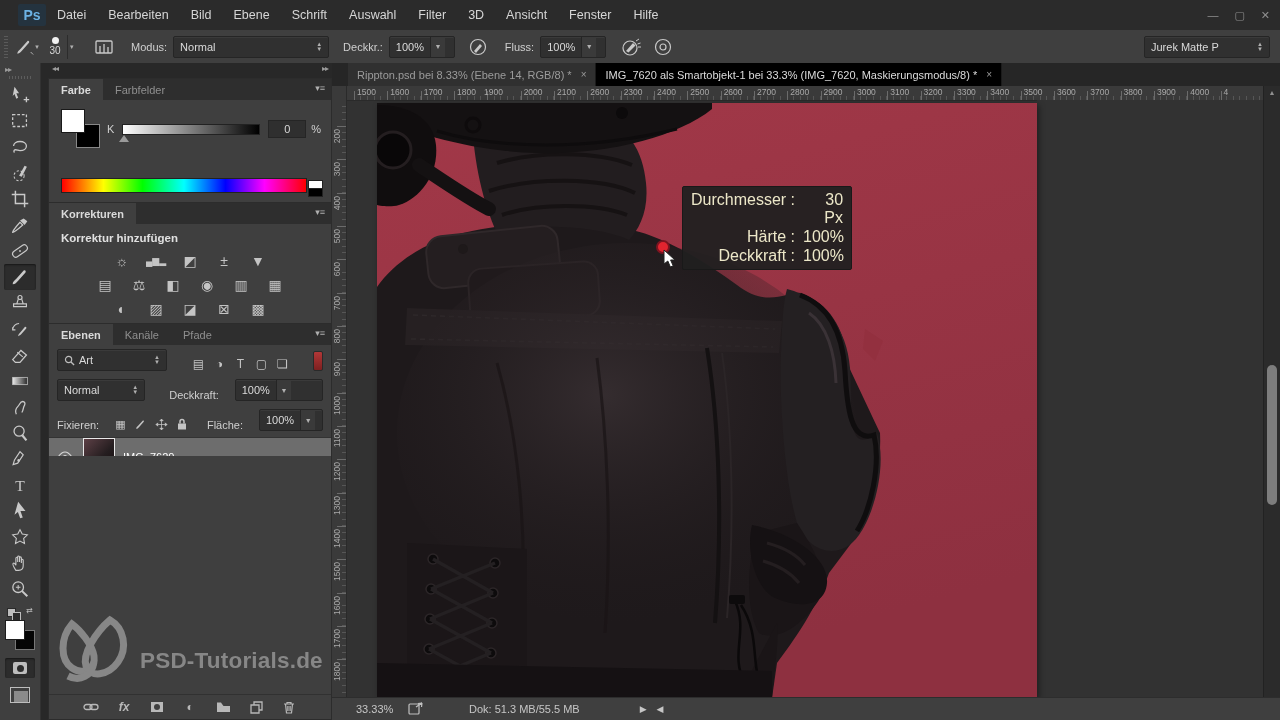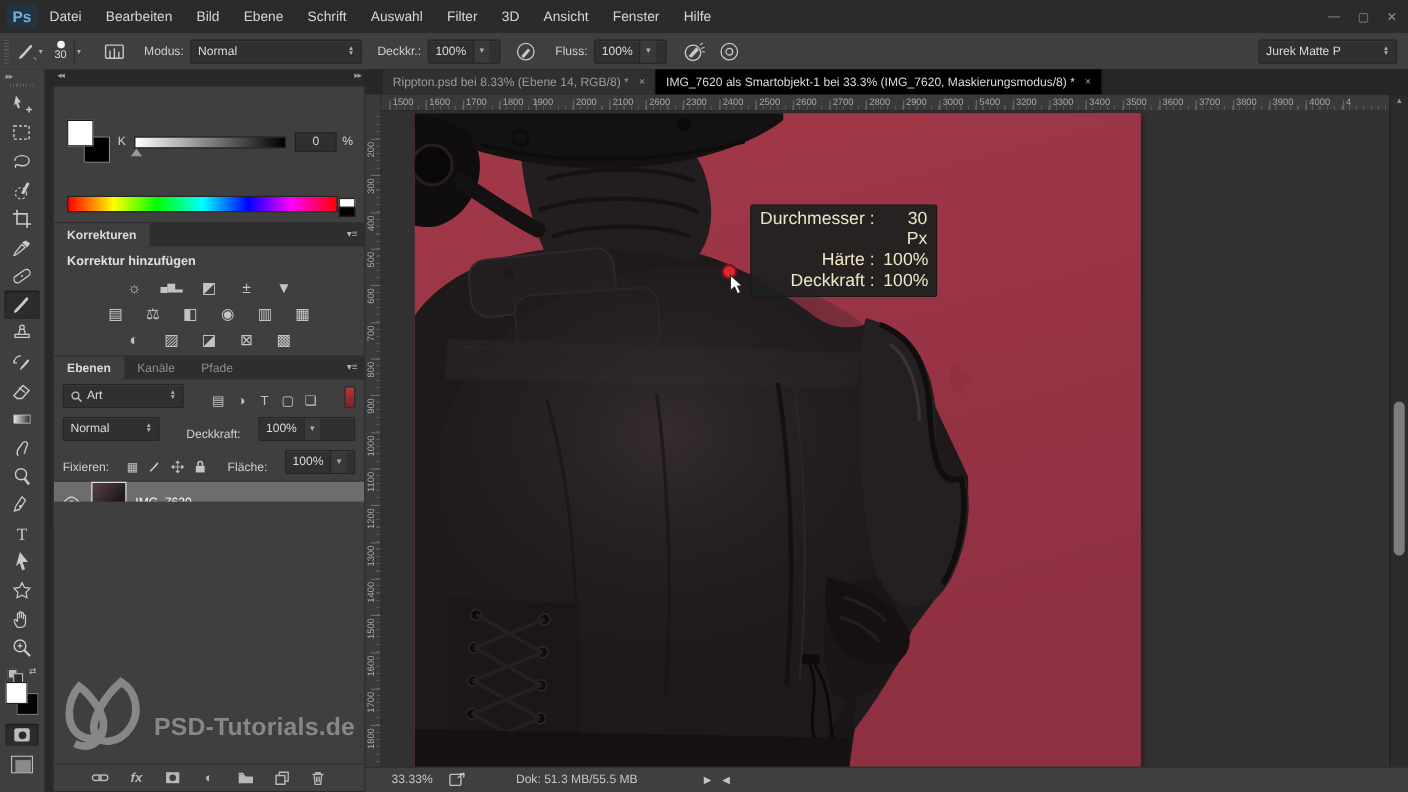--- a/index.html
+++ b/index.html
@@ -1,20 +1,20 @@
 <!DOCTYPE html>
 <html><head>
 <meta charset="utf-8">
 <style>
   html,body{margin:0;padding:0;width:1280px;height:720px;overflow:hidden;background:#282828;
     font-family:"Liberation Sans","DejaVu Sans",sans-serif;font-size:11px;color:#cfcfcf;
     -webkit-font-smoothing:antialiased;user-select:none}
   
   #menubar{position:absolute;left:0;top:0;width:1280px;height:30px;background:#2b2b2b;border-bottom:1px solid #1d1d1d;display:flex;align-items:center}
-  #ps-logo{width:28px;height:22px;margin-left:6px;background:#24333f;border-radius:2px;color:#6cb2e4;font-weight:bold;font-size:14px;display:flex;align-items:center;justify-content:center}
+  #ps-logo{width:28px;height:22px;margin-left:18px;background:#24333f;border-radius:2px;color:#6cb2e4;font-weight:bold;font-size:14px;display:flex;align-items:center;justify-content:center}
   .menuitem{padding:0 11px;font-size:12.5px;color:#d6d6d6;line-height:30px}
   #winctrl{position:absolute;right:10px;top:0;height:30px;display:flex;align-items:center;gap:16px;color:#8f8f8f;font-size:11px}
   
   #optionsbar{position:absolute;left:0;top:30px;width:1280px;height:33px;background:#3f3f3f;border-bottom:1px solid #282828;display:flex;align-items:center}
   .grip{width:7px;height:22px;margin:0 4px 0 2px;background-image:repeating-linear-gradient(to bottom,#5a5a5a 0 1px,transparent 1px 3px);background-size:4px 100%;background-repeat:no-repeat;background-position:center}
   .obicon{width:26px;height:24px;display:flex;align-items:center;justify-content:center}
   .combo{background:#303030;border:1px solid #252525;border-radius:2px;box-shadow:inset 0 1px 0 rgba(255,255,255,.05);color:#dadada;display:flex;align-items:center;height:20px;padding:0 6px;font-size:11px}
   .updown{display:inline-flex;flex-direction:column;font-size:6px;line-height:5px;color:#b0b0b0;margin-left:auto;padding-left:8px}
   .ddbtn{width:14px;height:20px;border-left:1px solid #252525;margin-left:6px;margin-right:-6px;display:flex;align-items:center;justify-content:center;font-size:7px;color:#b0b0b0;background:#3a3a3a}
   .oblabel{color:#cfcfcf;margin:0 6px 0 14px}
@@ -357,20 +357,25 @@
   </div>
 </div>
 
 <div id="panels">
   <div id="panel-collapse">
     <span>◂◂</span>
     <span>▸▸</span>
   </div>
 
   <div class="panel" id="p-farbe">
+    <div class="ptabs">
+      <div class="ptab active">Farbe</div>
+      <div class="ptab">Farbfelder</div>
+      <div class="pmenu"></div>
+    </div>
     <div id="farbe-swatches">
       <div id="farbe-fg"></div>
       <div id="farbe-bg"></div>
     </div>
     <div id="krow">
       <span>K</span>
       <div id="kslider">
           <div id="kthumb"></div>
         </div>
       <div id="kval">0</div>
@@ -582,21 +587,21 @@
       <span class="hlab" style="left: 391.63px;">2600</span>
       <span class="htick" style="left: 421.96px;"></span>
       <span class="hlab" style="left: 424.96px;">2700</span>
       <span class="htick" style="left: 455.29px;"></span>
       <span class="hlab" style="left: 458.29px;">2800</span>
       <span class="htick" style="left: 488.62px;"></span>
       <span class="hlab" style="left: 491.62px;">2900</span>
       <span class="htick" style="left: 521.95px;"></span>
       <span class="hlab" style="left: 524.95px;">3000</span>
       <span class="htick" style="left: 555.28px;"></span>
-      <span class="hlab" style="left: 558.28px;">5400</span>
+      <span class="hlab" style="left: 558.28px;">3100</span>
       <span class="htick" style="left: 588.61px;"></span>
       <span class="hlab" style="left: 591.61px;">3200</span>
       <span class="htick" style="left: 621.94px;"></span>
       <span class="hlab" style="left: 624.94px;">3300</span>
       <span class="htick" style="left: 655.27px;"></span>
       <span class="hlab" style="left: 658.27px;">3400</span>
       <span class="htick" style="left: 688.6px;"></span>
       <span class="hlab" style="left: 691.6px;">3500</span>
       <span class="htick" style="left: 721.93px;"></span>
       <span class="hlab" style="left: 724.93px;">3600</span>

